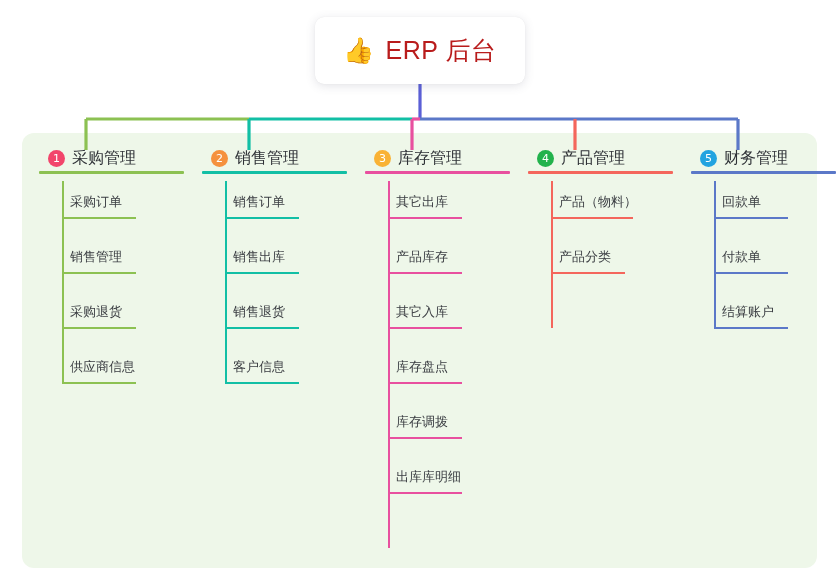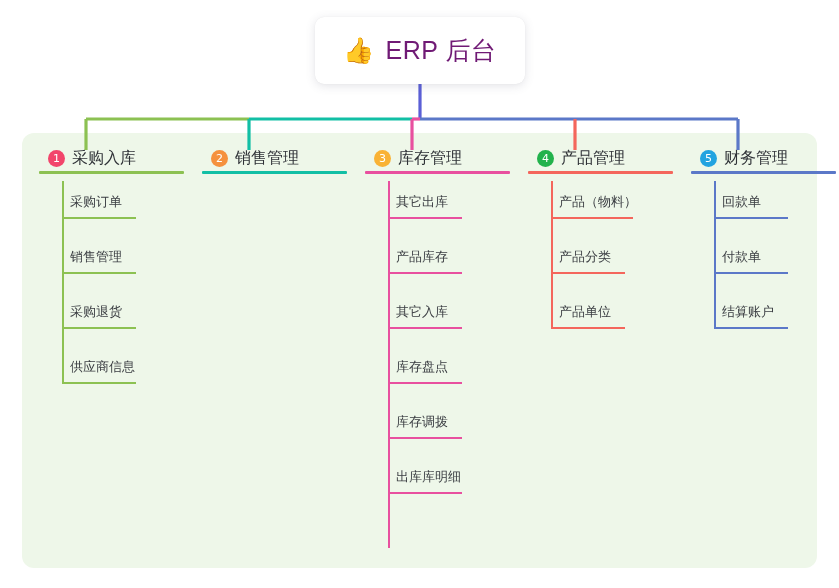--- a/index.html
+++ b/index.html
@@ -30,21 +30,21 @@
     gap: 11px;
     z-index: 5;
   }
   #root-icon {
     font-size: 25px;
     line-height: 1;
     display: inline-block;
   }
   #root-title {
     font-size: 25px;
-    color: #701a75;
+    color: #b91c1c;
     letter-spacing: 0.5px;
     white-space: nowrap;
   }
 
   
   #connectors {
     position: absolute;
     left: 0; top: 0;
     width: 839px; height: 588px;
     z-index: 2;
@@ -165,21 +165,21 @@
       <line x1="412" y1="119" x2="412" y2="150" stroke="#e8509f" stroke-width="3.2"></line>
       <line x1="575" y1="119" x2="575" y2="150" stroke="#f4665c" stroke-width="3.2"></line>
       <line x1="738" y1="119" x2="738" y2="150" stroke="#5b78c8" stroke-width="3.2"></line>
     </g>
 </svg>
 
 <div id="columns">
     <div class="column col-0">
       <div class="cat-head">
         <span class="cat-badge" style="background: rgb(242, 69, 107);">1</span>
-        <span class="cat-label">采购入库</span>
+        <span class="cat-label">采购管理</span>
         <div class="cat-rule" style="background: rgb(140, 193, 82);"></div>
       </div>
       <div class="leaf-list">
         <div class="spine" style="background: rgb(140, 193, 82); height: 202px;"></div>
         <div class="leaf">
           <span class="leaf-label">采购订单</span>
           <div class="leaf-rule" style="background: rgb(140, 193, 82); width: 74px;"></div>
         </div>
         <div class="leaf">
           <span class="leaf-label">销售管理</span>
@@ -194,20 +194,39 @@
           <div class="leaf-rule" style="background: rgb(140, 193, 82); width: 74px;"></div>
         </div>
       </div>
     </div>
     <div class="column col-1">
       <div class="cat-head">
         <span class="cat-badge" style="background: rgb(245, 145, 62);">2</span>
         <span class="cat-label">销售管理</span>
         <div class="cat-rule" style="background: rgb(18, 191, 165);"></div>
       </div>
+      <div class="leaf-list">
+        <div class="spine" style="background: rgb(18, 191, 165); height: 202px;"></div>
+        <div class="leaf">
+          <span class="leaf-label">销售订单</span>
+          <div class="leaf-rule" style="background: rgb(18, 191, 165); width: 74px;"></div>
+        </div>
+        <div class="leaf">
+          <span class="leaf-label">销售出库</span>
+          <div class="leaf-rule" style="background: rgb(18, 191, 165); width: 74px;"></div>
+        </div>
+        <div class="leaf">
+          <span class="leaf-label">销售退货</span>
+          <div class="leaf-rule" style="background: rgb(18, 191, 165); width: 74px;"></div>
+        </div>
+        <div class="leaf">
+          <span class="leaf-label">客户信息</span>
+          <div class="leaf-rule" style="background: rgb(18, 191, 165); width: 74px;"></div>
+        </div>
+      </div>
     </div>
     <div class="column col-2">
       <div class="cat-head">
         <span class="cat-badge" style="background: rgb(249, 178, 52);">3</span>
         <span class="cat-label">库存管理</span>
         <div class="cat-rule" style="background: rgb(232, 80, 159);"></div>
       </div>
       <div class="leaf-list">
         <div class="spine" style="background: rgb(232, 80, 159); height: 367px;"></div>
         <div class="leaf">
@@ -245,24 +264,20 @@
       <div class="leaf-list">
         <div class="spine" style="background: rgb(244, 102, 92); height: 147px;"></div>
         <div class="leaf">
           <span class="leaf-label">产品（物料）</span>
           <div class="leaf-rule" style="background: rgb(244, 102, 92); width: 82px;"></div>
         </div>
         <div class="leaf">
           <span class="leaf-label">产品分类</span>
           <div class="leaf-rule" style="background: rgb(244, 102, 92); width: 74px;"></div>
         </div>
-        <div class="leaf">
-          <span class="leaf-label">产品单位</span>
-          <div class="leaf-rule" style="background: rgb(244, 102, 92); width: 74px;"></div>
-        </div>
       </div>
     </div>
     <div class="column col-4">
       <div class="cat-head">
         <span class="cat-badge" style="background: rgb(34, 163, 224);">5</span>
         <span class="cat-label">财务管理</span>
         <div class="cat-rule" style="background: rgb(91, 120, 200);"></div>
       </div>
       <div class="leaf-list">
         <div class="spine" style="background: rgb(91, 120, 200); height: 147px;"></div>

